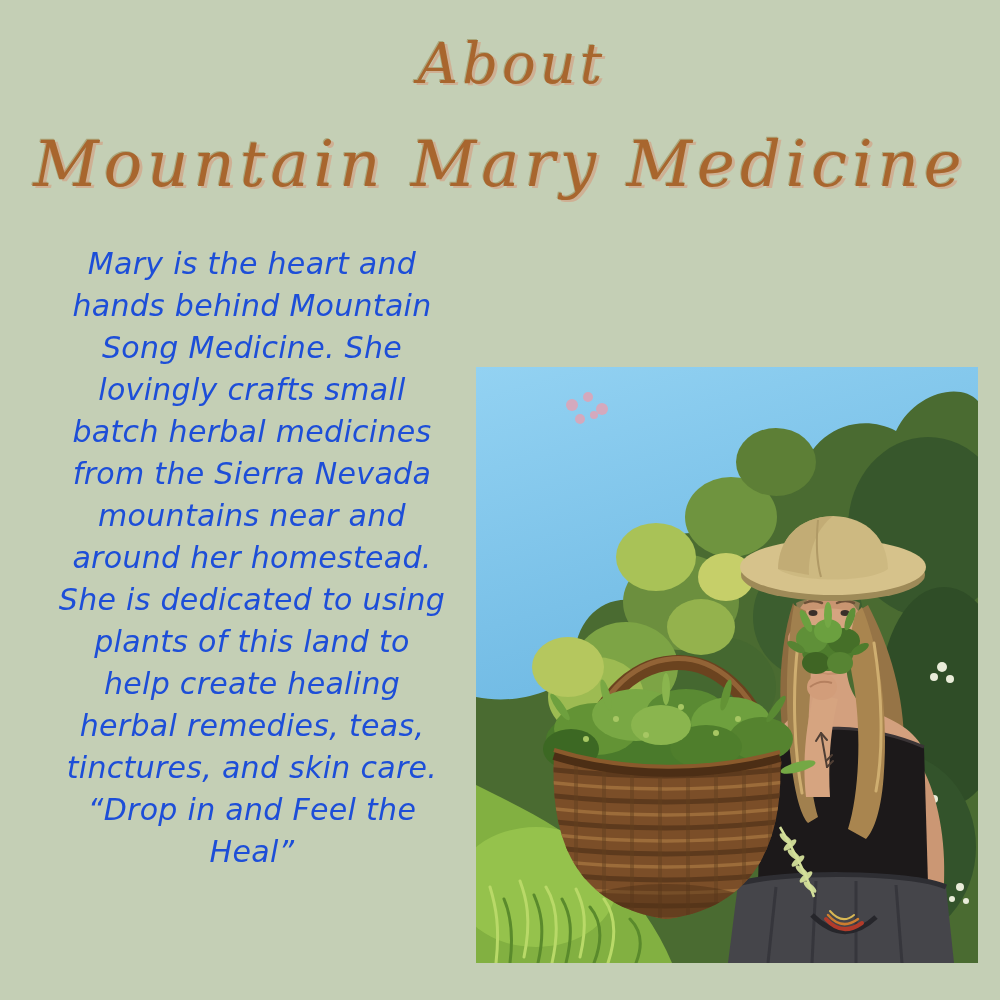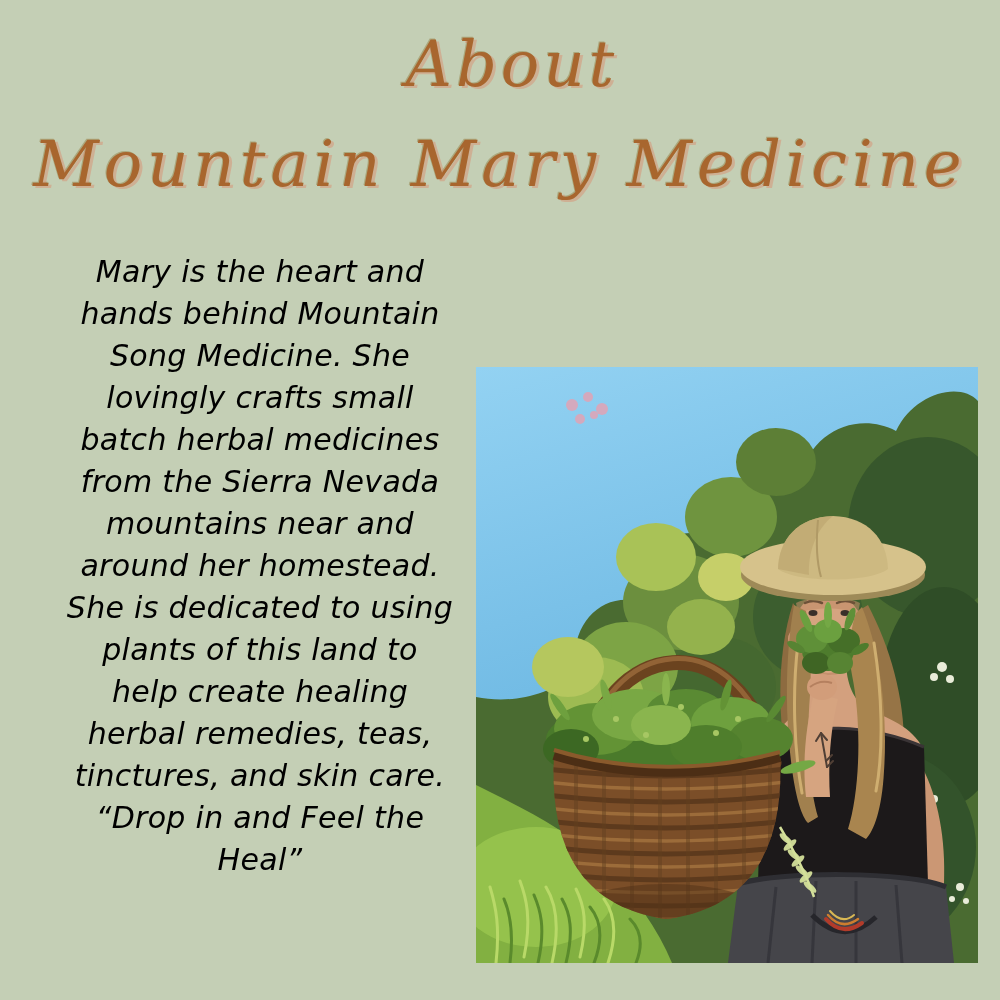--- a/index.html
+++ b/index.html
@@ -13,31 +13,31 @@
   }
   .title{
     position:absolute;top:14px;left:0;right:0;
     text-align:center;
     color:#a8662e;
     font-family:cursive,"DejaVu Serif",serif;
     font-style:italic;
     text-shadow:3px 2px 0 rgba(222,130,100,0.40), -1px -1px 0 rgba(143,123,59,0.45);
   }
   .title .t1{
-    font-size:64px;line-height:100px;letter-spacing:4px;font-weight:500;padding-left:24px;
+    font-size:56px;line-height:100px;letter-spacing:4px;font-weight:500;padding-left:24px;
   }
   .title .t2{
     font-size:64px;line-height:100px;letter-spacing:5px;font-weight:500;white-space:nowrap;
   }
   .body-text{
-    position:absolute;left:36px;top:243px;width:432px;margin:8px;
+    position:absolute;left:36px;top:243px;width:432px;margin:0;
     text-align:center;
     font-style:italic;
     font-size:30px;line-height:42px;letter-spacing:0.3px;
-    color:#000000;
+    color:#1d4ed8;
     white-space:pre-line;
   }
   .photo{
     position:absolute;left:476px;top:367px;width:502px;height:596px;margin:0;
     overflow:hidden;background:#6fb4e0;
   }
   .photo svg{display:block;}
 </style>
 </head>
 <body>

